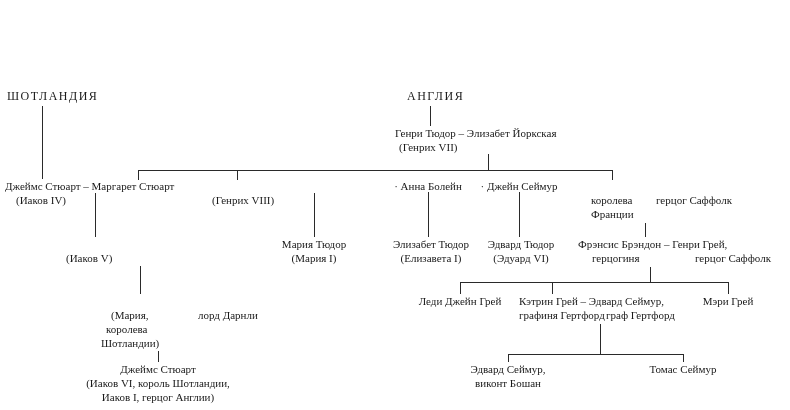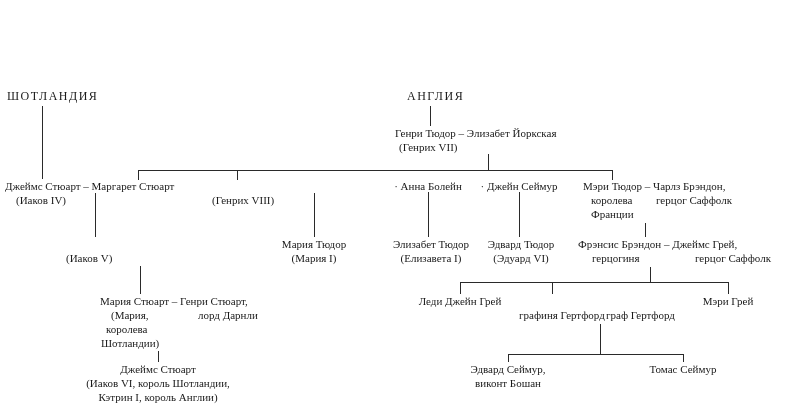--- a/index.html
+++ b/index.html
@@ -48,56 +48,55 @@
   <span class="t b" style="left:399px;top:109px">(Генрих VII)</span>
 
   <span class="t" style="left:5px;top:148px">Джеймс Стюарт – Маргарет Стюарт</span>
   <span class="t b" style="left:16px;top:162px">(Иаков IV)</span>
 
   <span class="t b" style="left:212px;top:162px">(Генрих VIII)</span>
 
   <span class="t c" style="left:428px;top:148px">· Анна Болейн</span>
   <span class="t c" style="left:519px;top:148px">· Джейн Сеймур</span>
 
-  <span class="t" style="left:583px;top:148px">Мэри Тюдор – Чарлз Брэндон,</span>
   <span class="t" style="left:591px;top:162px">королева</span>
   <span class="t" style="left:656px;top:162px">герцог Саффолк</span>
   <span class="t" style="left:591px;top:176px">Франции</span>
 
   <span class="t b" style="left:66px;top:220px">(Иаков V)</span>
 
   <span class="t c" style="left:314px;top:206px">Мария Тюдор</span>
   <span class="t b c" style="left:314px;top:220px">(Мария I)</span>
 
   <span class="t c" style="left:431px;top:206px">Элизабет Тюдор</span>
   <span class="t b c" style="left:431px;top:220px">(Елизавета I)</span>
 
   <span class="t c" style="left:521px;top:206px">Эдвард Тюдор</span>
   <span class="t b c" style="left:521px;top:220px">(Эдуард VI)</span>
 
-  <span class="t" style="left:578px;top:206px">Фрэнсис Брэндон – Джеймс Грей,</span>
+  <span class="t" style="left:578px;top:206px">Фрэнсис Брэндон – Генри Грей,</span>
   <span class="t" style="left:592px;top:220px">герцогиня</span>
   <span class="t" style="left:695px;top:220px">герцог Саффолк</span>
 
-  <span class="t" style="left:100px;top:263px">Мария Стюарт – Генри Стюарт,</span>
   <span class="t b" style="left:111px;top:277px">(Мария,</span>
   <span class="t b" style="left:106px;top:291px">королева</span>
   <span class="t b" style="left:101px;top:305px">Шотландии)</span>
   <span class="t" style="left:198px;top:277px">лорд Дарнли</span>
 
   <span class="t b c" style="left:460px;top:263px">Леди Джейн Грей</span>
 
+  <span class="t" style="left:519px;top:263px">Кэтрин Грей – Эдвард Сеймур,</span>
   <span class="t" style="left:519px;top:277px">графиня Гертфорд</span>
   <span class="t" style="left:606px;top:277px">граф Гертфорд</span>
 
   <span class="t c" style="left:728px;top:263px">Мэри Грей</span>
 
   <span class="t c" style="left:158px;top:331px">Джеймс Стюарт</span>
   <span class="t b c" style="left:158px;top:345px">(Иаков VI, король Шотландии,</span>
-  <span class="t b c" style="left:158px;top:359px">Кэтрин I, король Англии)</span>
+  <span class="t b c" style="left:158px;top:359px">Иаков I, герцог Англии)</span>
 
   <span class="t c" style="left:508px;top:331px">Эдвард Сеймур,</span>
   <span class="t c" style="left:508px;top:345px">виконт Бошан</span>
 
   <span class="t c" style="left:683px;top:331px">Томас Сеймур</span>
 
   <div class="vline" style="left:42px;top:74px;height:73px"></div>
   <div class="vline" style="left:430px;top:74px;height:20px"></div>
 
   <div class="vline" style="left:488px;top:122px;height:16px"></div>

